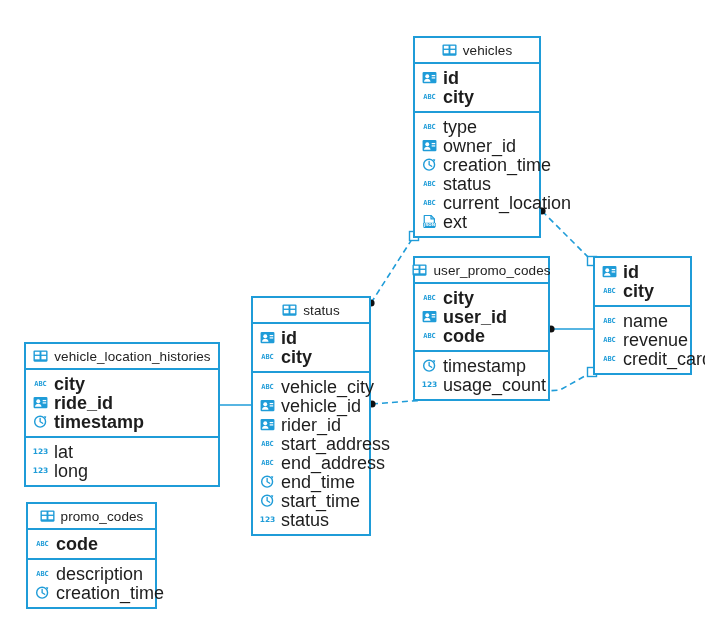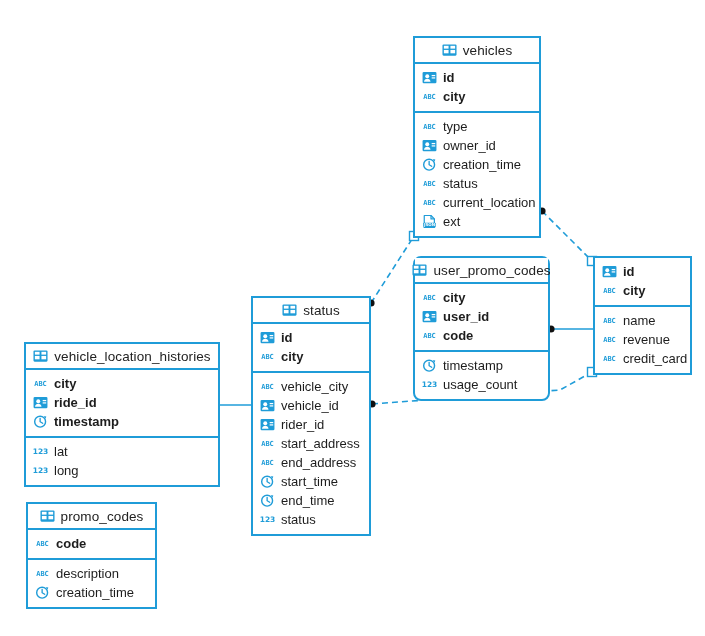--- a/index.html
+++ b/index.html
@@ -60,21 +60,21 @@
   }
   .field-row {
     display: flex;
     align-items: center;
     gap: 5px;
     height: 19px;
     padding: 0 7px;
     white-space: nowrap;
   }
   .field-name {
-    font-size: 13px;
+    font-size: 18px;
     color: #1d1d1d;
     line-height: 1;
   }
   .pk-group .field-name {
     font-weight: bold;
   }
   .ficon {
     width: 15px;
     height: 15px;
     flex: 0 0 15px;
@@ -202,21 +202,21 @@
                 <path d="M2.4 1.6 h7.2 l3.6 3.6 v9.2 h-10.8 z" fill="#ffffff" stroke="#1f9cd8" stroke-width="1.3" stroke-linejoin="round"></path>
                 <path d="M9.6 1.6 v3.6 h3.6" fill="none" stroke="#1f9cd8" stroke-width="1.3" stroke-linejoin="round"></path>
                 <rect x="1.4" y="9.2" width="13.2" height="5" rx="0.6" fill="#1f9cd8"></rect>
                 <text x="8" y="13.3" text-anchor="middle" font-family="DejaVu Sans, sans-serif" font-size="4.3" font-weight="bold" fill="#ffffff">JSON</text>
               </svg>
             </span>
             <span class="field-name">ext</span>
           </div>
         </div>
       </div>
-      <div class="table-box" style="left: 413px; top: 248px; width: 137px; border-radius: 8px;">
+      <div class="table-box" style="left: 413px; top: 248px; width: 137px;">
         <div class="table-title">
           <span style="display: flex;">
             <svg class="ficon" viewBox="0 0 16 16" xmlns="http://www.w3.org/2000/svg">
               <rect x="0.5" y="1.5" width="15" height="12" rx="1.2" fill="#1f9cd8"></rect>
               <rect x="2" y="3" width="5" height="3" fill="#ffffff"></rect>
               <rect x="9" y="3" width="5" height="3" fill="#ffffff"></rect>
               <rect x="2" y="7.4" width="5" height="3.6" fill="#ffffff"></rect>
               <rect x="9" y="7.4" width="5" height="3.6" fill="#ffffff"></rect>
             </svg>
           </span>
@@ -408,31 +408,31 @@
             <span class="field-name">end_address</span>
           </div>
           <div class="field-row">
             <span style="display: flex; flex: 0 0 16px;">
               <svg class="ficon" viewBox="0 0 16 16" xmlns="http://www.w3.org/2000/svg">
                 <circle cx="7.6" cy="8.2" r="5.8" fill="none" stroke="#1f9cd8" stroke-width="1.5"></circle>
                 <path d="M7.6 4.6 L7.6 8.2 L10.3 9.9" fill="none" stroke="#1f9cd8" stroke-width="1.4" stroke-linecap="round"></path>
                 <path d="M11.6 2.2 l2.6 0.4 -0.9 2.4 z" fill="#1f9cd8"></path>
               </svg>
             </span>
-            <span class="field-name">start_time</span>
+            <span class="field-name">end_time</span>
           </div>
           <div class="field-row">
             <span style="display: flex; flex: 0 0 16px;">
               <svg class="ficon" viewBox="0 0 16 16" xmlns="http://www.w3.org/2000/svg">
                 <circle cx="7.6" cy="8.2" r="5.8" fill="none" stroke="#1f9cd8" stroke-width="1.5"></circle>
                 <path d="M7.6 4.6 L7.6 8.2 L10.3 9.9" fill="none" stroke="#1f9cd8" stroke-width="1.4" stroke-linecap="round"></path>
                 <path d="M11.6 2.2 l2.6 0.4 -0.9 2.4 z" fill="#1f9cd8"></path>
               </svg>
             </span>
-            <span class="field-name">end_time</span>
+            <span class="field-name">start_time</span>
           </div>
           <div class="field-row">
             <span style="display: flex; flex: 0 0 16px;">
               <svg class="ficon" viewBox="0 0 18 16" xmlns="http://www.w3.org/2000/svg">
                 <text x="9" y="11.4" text-anchor="middle" font-family="DejaVu Sans, sans-serif" font-size="9" font-weight="bold" fill="#1f9cd8">123</text>
               </svg>
             </span>
             <span class="field-name">status</span>
           </div>
         </div>

